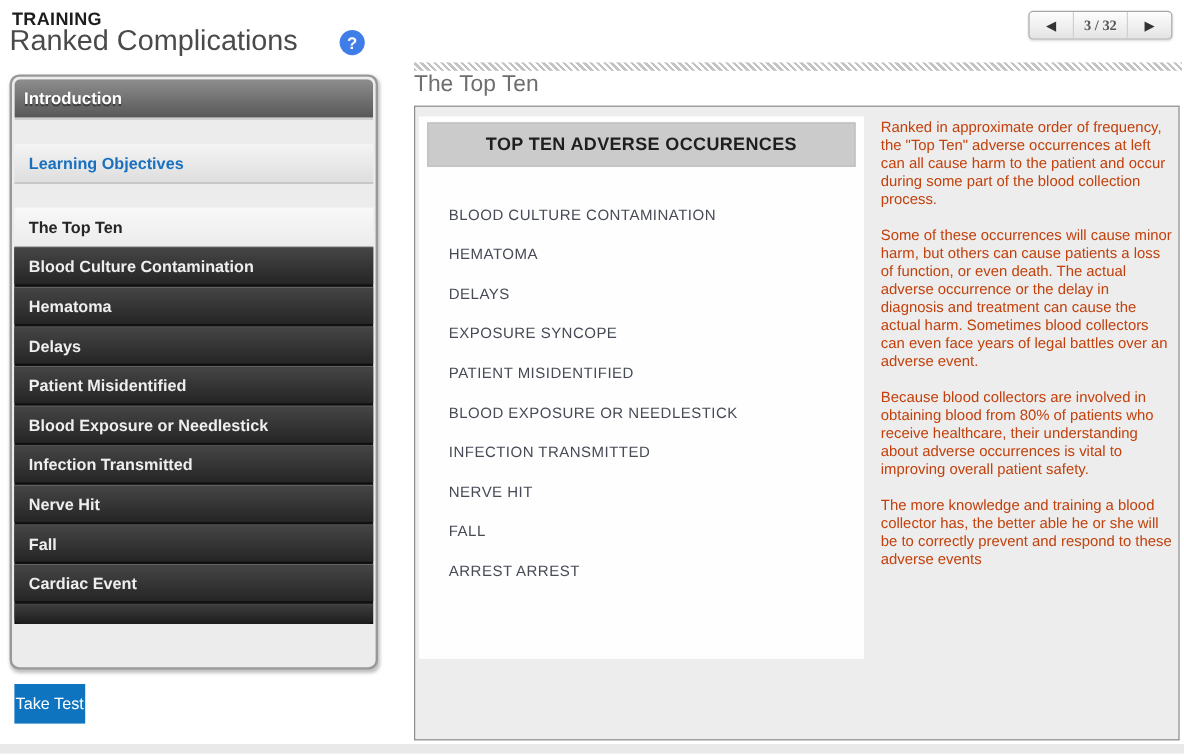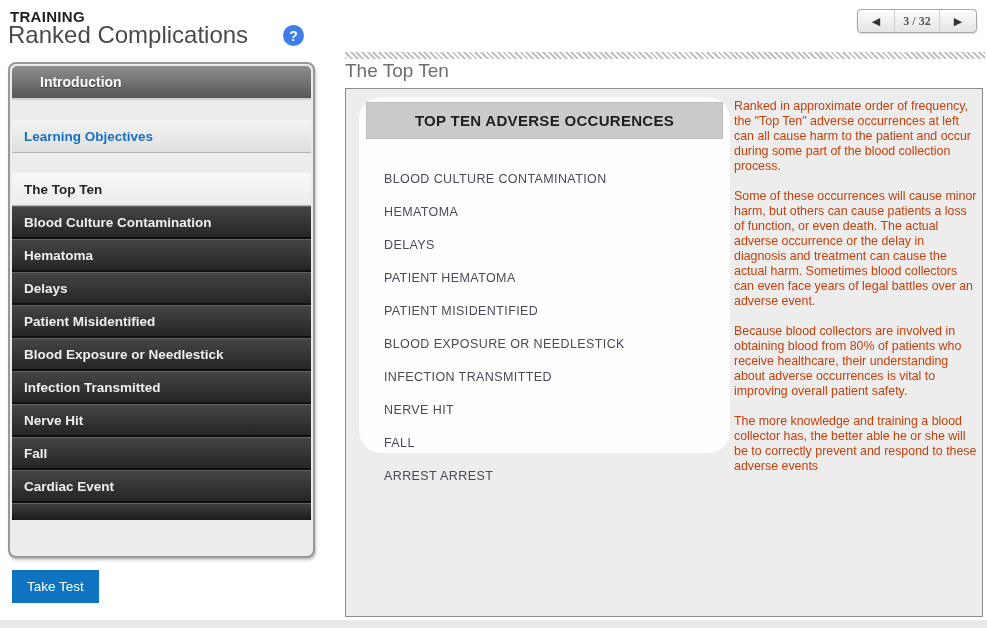--- a/index.html
+++ b/index.html
@@ -19,46 +19,46 @@
     box-shadow:0 1px 2px rgba(0,0,0,.15); overflow:hidden; }
   .pager-btn { width:36px; display:flex; align-items:center; justify-content:center; font-size:11px;
     color:#333; cursor:pointer; }
   .pager-label { width:46px; display:flex; align-items:center; justify-content:center; font-size:12px;
     font-weight:bold; color:#555; border-left:1px solid #cfcfcf; border-right:1px solid #cfcfcf;font-family:Liberation Serif, serif; }
 
   
   .sidebar { position:absolute; left:8px; top:62px; width:307px; height:496px;
     border:2px solid #989898; border-radius:8px; background:#ececec; padding:2px;
     box-shadow:1px 2px 3px rgba(0,0,0,.25); }
-  .nav-header { height:34px; display:flex; align-items:center; padding-left:28px;
+  .nav-header { height:34px; display:flex; align-items:center; padding-left:8px;
     background:linear-gradient(#8e8e8e,#575757); border-radius:5px 5px 0 0;
     color:#fff; font-size:14px; font-weight:bold; text-shadow:0 1px 1px rgba(0,0,0,.5);
     border-bottom:2px solid #cfcfcf; cursor:pointer; }
   .nav-light { height:33px; display:flex; align-items:center; padding-left:12px;
     background:linear-gradient(#f4f4f4,#dedede); border-bottom:1px solid #b2b2b2;
     font-size:13.5px; font-weight:bold; color:#1a70c0; cursor:pointer;margin-top:20px; }
   .nav-light.active { color:#262626; background:linear-gradient(#f8f8f8,#ececec); }
   .dark-group { background:#101010; padding-bottom:0; }
   .nav-dark { height:31px; display:flex; align-items:center; padding-left:12px;
     background:linear-gradient(#454545,#252525); border-top:1px solid #636363; margin-bottom:2px;
     font-size:13.5px; font-weight:bold; color:#eeeeee; cursor:pointer; }
   .nav-footer { height:17px; background:linear-gradient(#3d3d3d,#1c1c1c); border-top:1px solid #636363;
     border-radius:0 0 5px 5px; }
 
-  .take-test { position:absolute; left:12px; top:570px; height:33px; padding:0 15px;
+  .take-test { position:absolute; left:12px; top:570px; height:33px; padding:0 1px;
     background:#0e74c0; color:#fff; font-size:13.5px; border:none; display:flex; align-items:center;
     cursor:pointer; font-family:"Liberation Sans", sans-serif; }
 
   
   .hatch { position:absolute; left:345px; top:52px; width:640px; height:7px;
     background:repeating-linear-gradient(45deg,#c3c3c3 0 2px,#ffffff 2px 4px); }
   .main-heading { position:absolute; left:345px; top:60px; font-size:19px; color:#6e6e6e; }
   .panel { position:absolute; left:345px; top:88px; width:638px; height:529px;
     background:#ededed; border:1px solid #8c8c8c; }
-  .list-box { position:absolute; left:13px; top:8px; width:371px; height:356px; background:#fefefe;border-radius:22px; }
+  .list-box { position:absolute; left:3px; top:8px; width:371px; height:452px; background:#fefefe; }
   .list-banner { margin:5px 7px 0 7px; height:37px; background:#cbcbcb; border:1px solid #bdbdbd;
     display:flex; align-items:center; justify-content:center; font-size:15px; font-weight:bold;
     color:#1f1f1f; letter-spacing:.3px; }
   .adverse-list { margin-top:23px; }
   .adverse-item { height:33px; display:flex; align-items:center; padding-left:25px;
     font-size:12.5px; color:#474b56; letter-spacing:.4px; }
   .text-col { position:absolute; left:388px; top:10px; width:243px; font-size:12.4px;
     line-height:15px; color:#c2410c; }
   .text-col p { margin-bottom:15px; }
 
@@ -102,21 +102,21 @@
   <div class="hatch"></div>
   <div class="main-heading">The Top Ten</div>
 
   <div class="panel">
     <div class="list-box">
       <div class="list-banner">TOP TEN ADVERSE OCCURENCES</div>
       <div class="adverse-list">
         <div class="adverse-item">BLOOD CULTURE CONTAMINATION</div>
         <div class="adverse-item">HEMATOMA</div>
         <div class="adverse-item">DELAYS</div>
-        <div class="adverse-item">PATIENT HEMATOMA</div>
+        <div class="adverse-item">EXPOSURE SYNCOPE</div>
         <div class="adverse-item">PATIENT MISIDENTIFIED</div>
         <div class="adverse-item">BLOOD EXPOSURE OR NEEDLESTICK</div>
         <div class="adverse-item">INFECTION TRANSMITTED</div>
         <div class="adverse-item">NERVE HIT</div>
         <div class="adverse-item">FALL</div>
         <div class="adverse-item">ARREST ARREST</div>
       </div>
     </div>
     <div class="text-col">
       <p>Ranked in approximate order of frequency, the "Top Ten" adverse occurrences at left can all cause harm to the patient and occur during some part of the blood collection process.</p>

